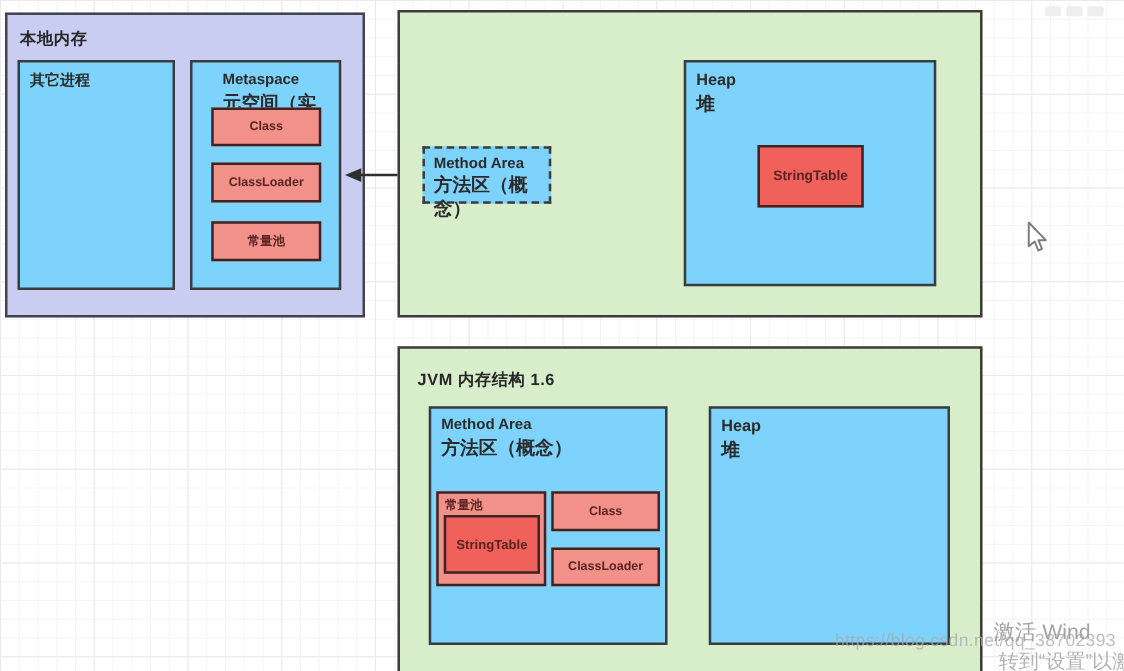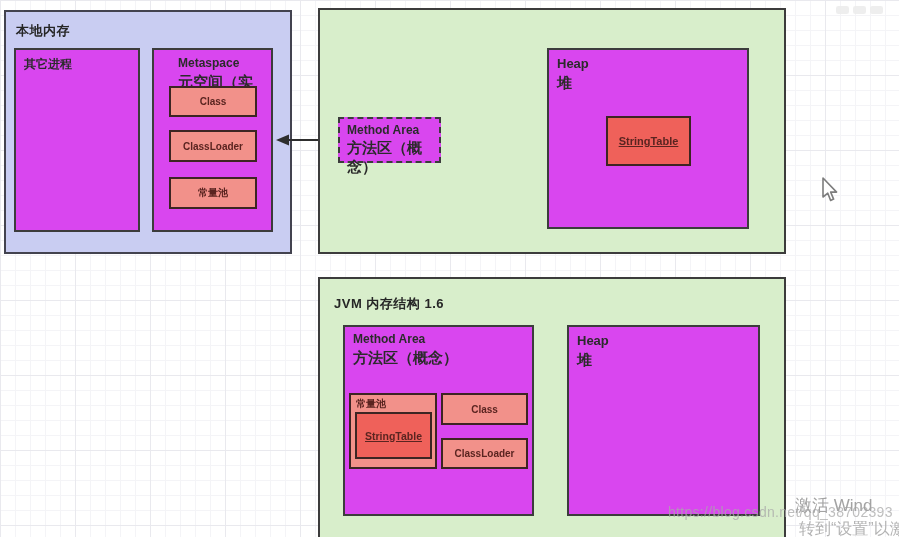--- a/index.html
+++ b/index.html
@@ -17,23 +17,23 @@
       linear-gradient(#e9e9ee 1px, transparent 1px),
       linear-gradient(90deg, #e9e9ee 1px, transparent 1px),
       linear-gradient(#f4f4f7 1px, transparent 1px),
       linear-gradient(90deg, #f4f4f7 1px, transparent 1px);
     background-size: 75px 75px, 75px 75px, 15px 15px, 15px 15px;
   }
   .abs { position: absolute; }
   .box { position: absolute; border: 2px solid #3c3c3c; }
   .purple { background: #c9cdf2; border-color: #43434f; }
   .green  { background: #d8eecb; }
-  .yellow { background: #d946ef; }
+  .yellow { background: #7dd3fc; }
   .salmon { background: #f2918a; border-color: #3d2523; }
-  .redder { background: #ef615a; border-color: #3d2523; text-decoration: underline; }
+  .redder { background: #ef615a; border-color: #3d2523; }
   .dashed { border-style: dashed; }
   .box-title {
     font-weight: bold; font-size: 13px; color: #262626;
     letter-spacing: 0.5px;
   }
   .small-title { font-weight: bold; font-size: 12px; color: #2b2b2b; }
   .sub { font-size: 15px; color: #2b2b2b; font-weight: bold; margin-top: 3px; }
   .center-label {
     display: flex; align-items: center; justify-content: center;
     font-weight: bold; font-size: 10px; color: #5a2420;

